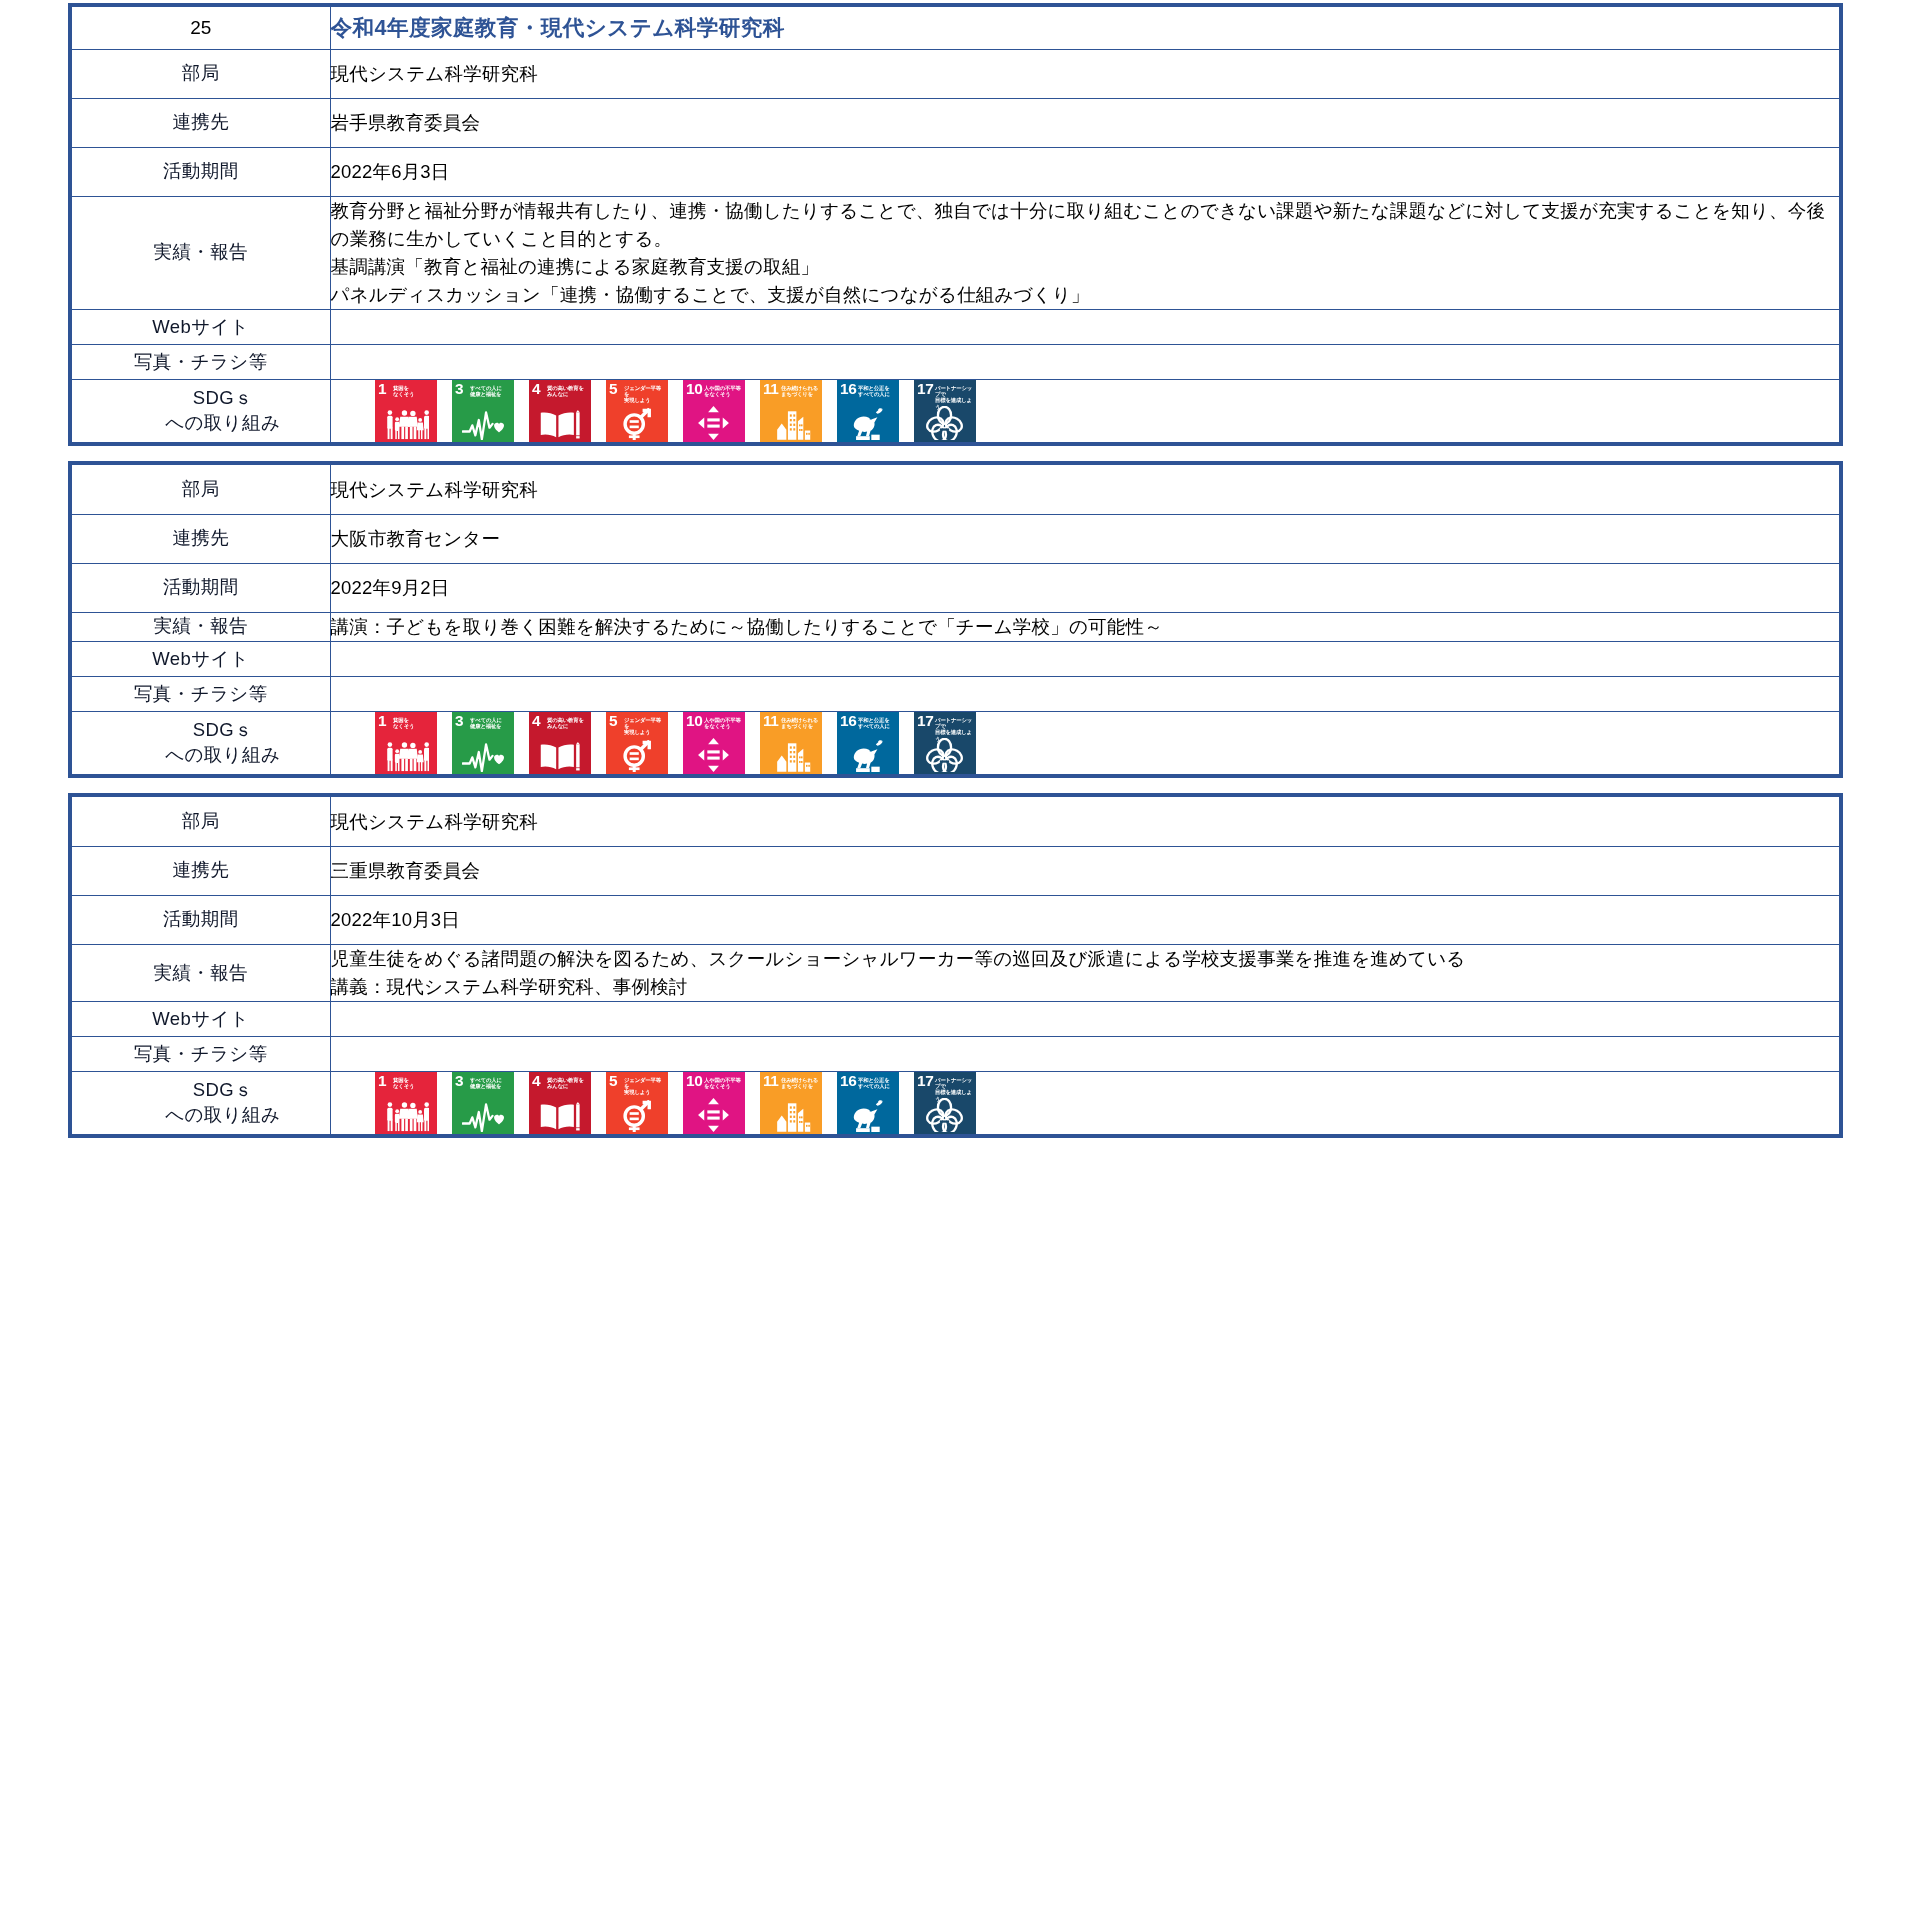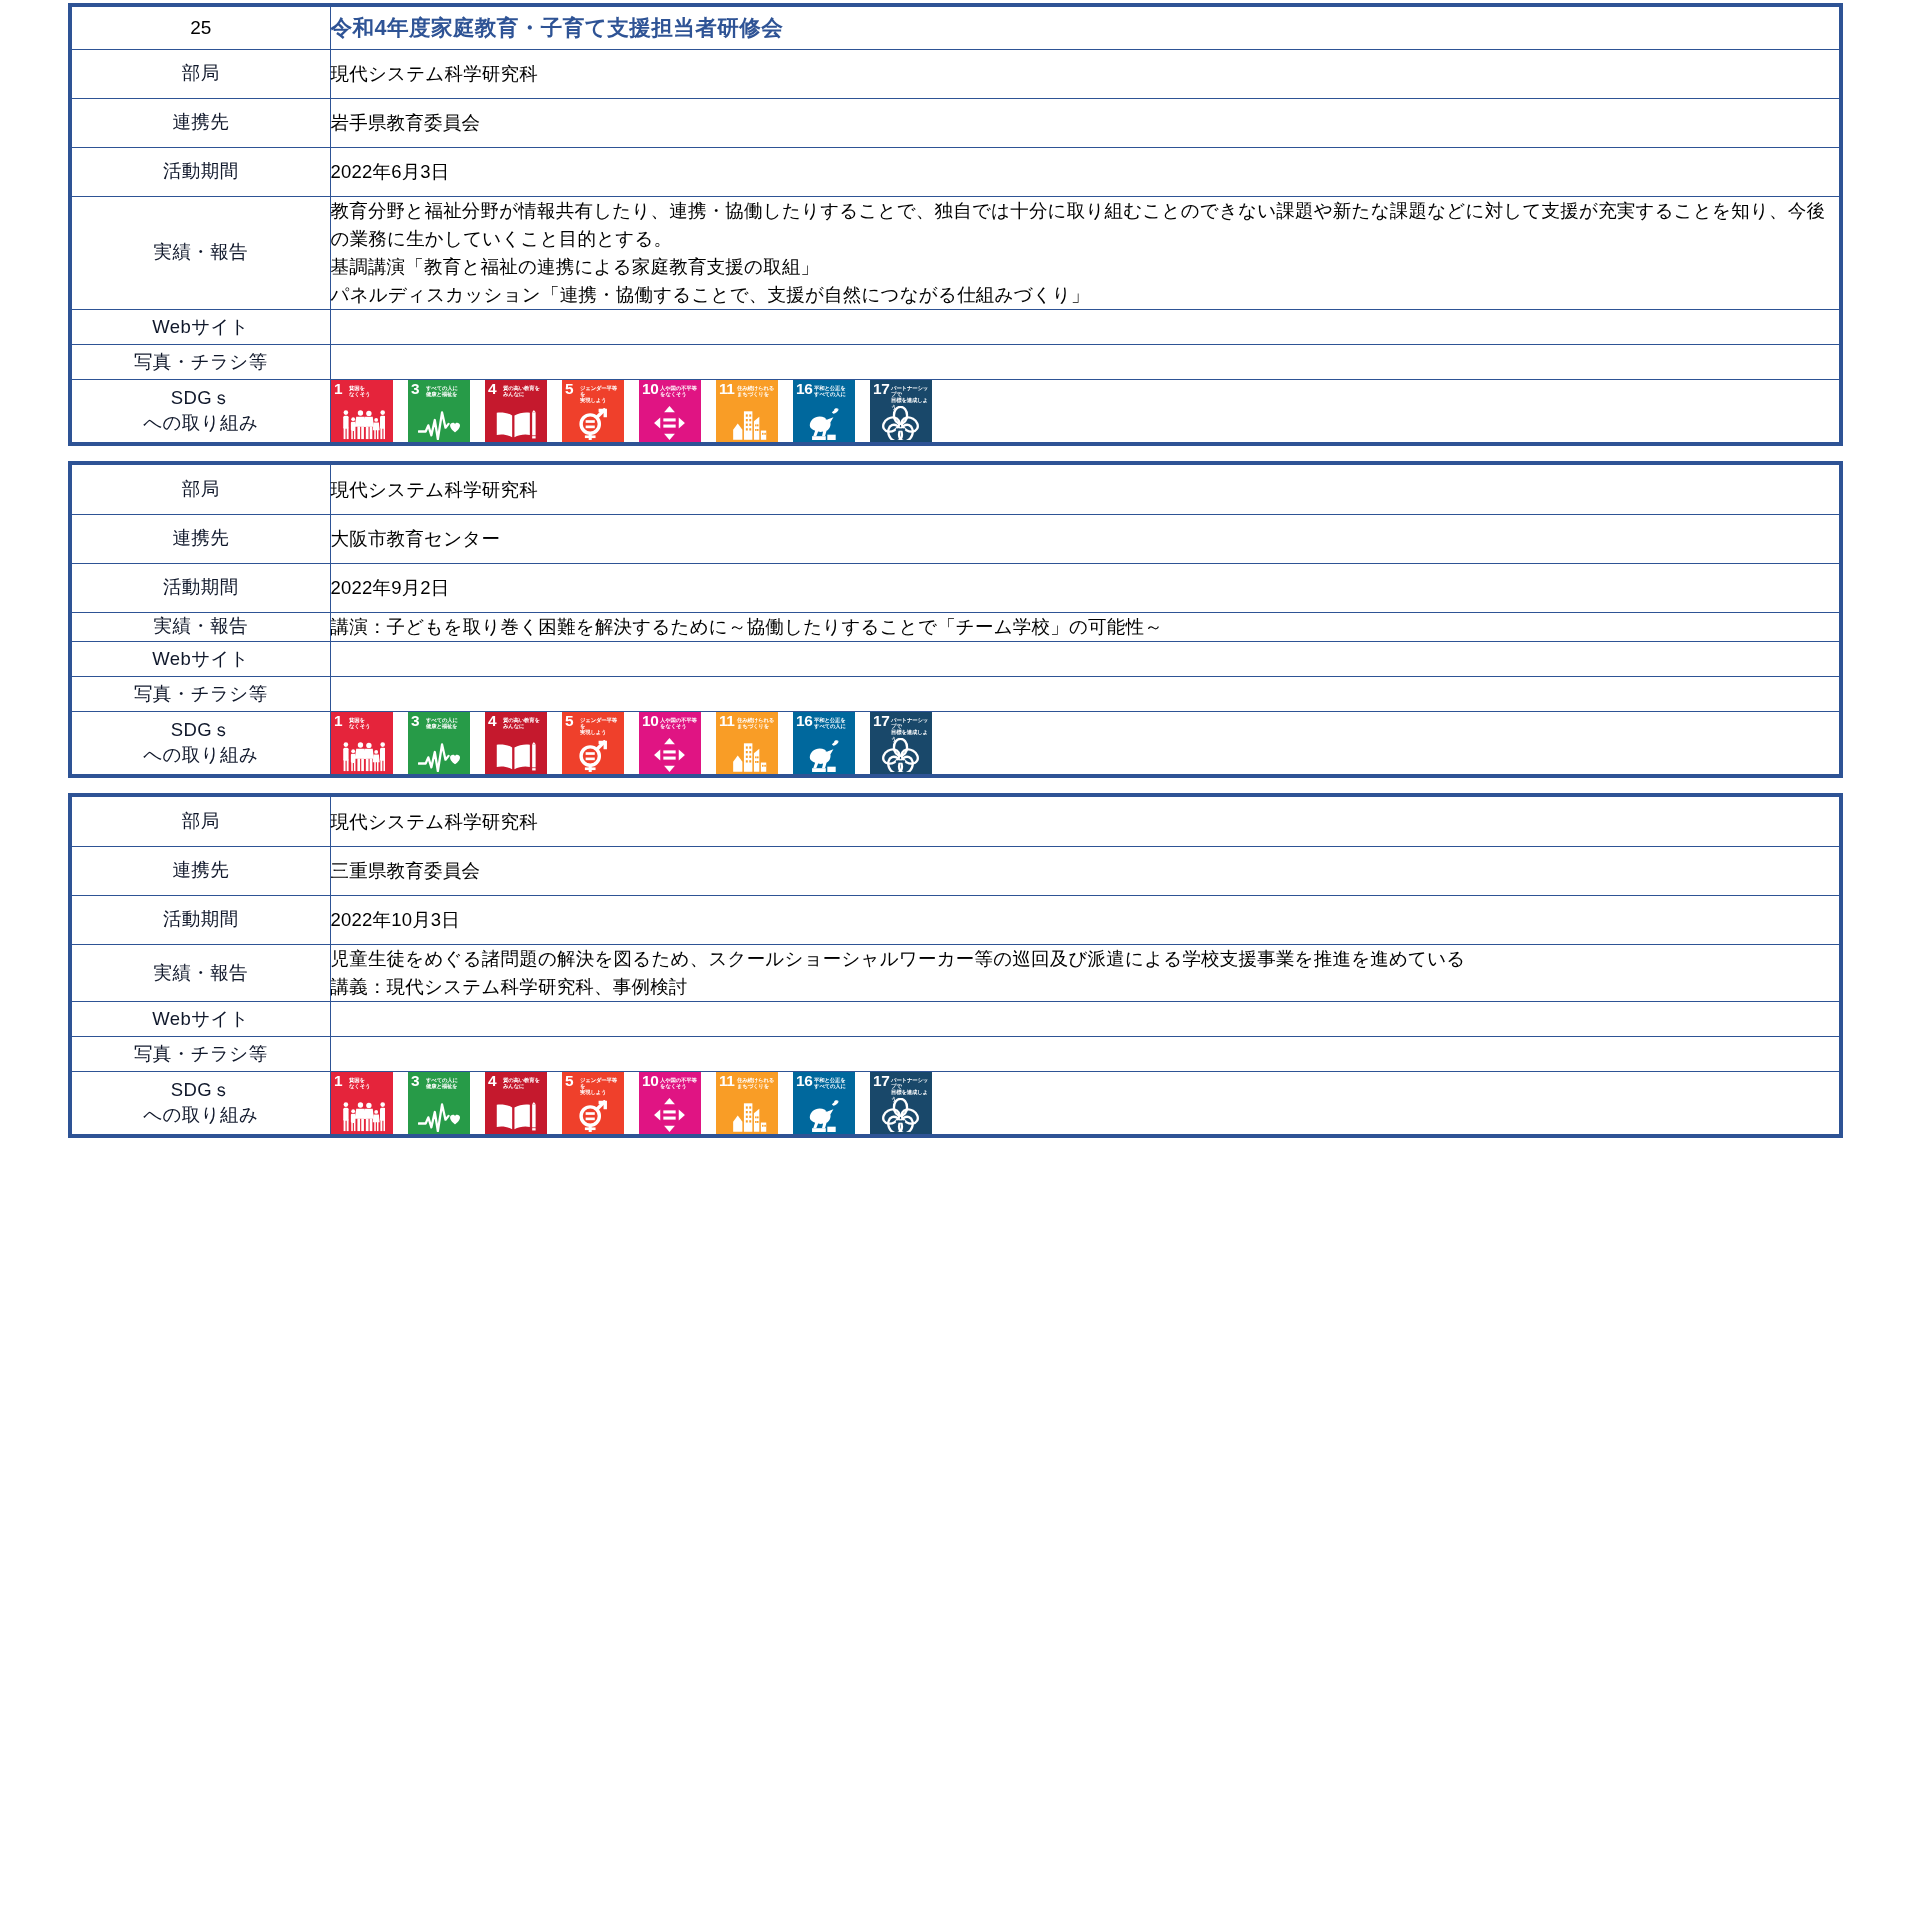--- a/index.html
+++ b/index.html
@@ -34,21 +34,21 @@
     background:#ffffff;
   }
   table.rec td{
     border:1.5px solid #2E5395;
     background:#ffffff;
     vertical-align:middle;
     padding:0;
   }
   
   table.rec tr:first-child td{border-top:none;}
-  table.rec tr:last-child td{border-bottom:none;}
+  table.rec tr:last-child td{border-bottom:none;padding-left:44px;}
   table.rec td:first-child{border-left:none;}
   table.rec td:last-child{border-right:none;}
 
   col.c-label{width:258px;}
 
   .lbl{
     text-align:center;
     font-size:18.5px;
     color:#0f172a;
     letter-spacing:0.4px;
@@ -145,21 +145,21 @@
   <div id="cards-root">
   <div class="card">
     <table class="rec">
       <colgroup>
             <col class="c-label">
             <col>
           </colgroup>
       <tbody>
         <tr class="r-num">
           <td class="num">25</td>
-          <td class="title">令和4年度家庭教育・子育て支援担当者研修会</td>
+          <td class="title">令和4年度家庭教育・現代システム科学研究科</td>
         </tr>
         <tr class="r-short">
           <td class="lbl">部局</td>
           <td class="val">現代システム科学研究科</td>
         </tr>
         <tr class="r-short">
           <td class="lbl">連携先</td>
           <td class="val">岩手県教育委員会</td>
         </tr>
         <tr class="r-short">

